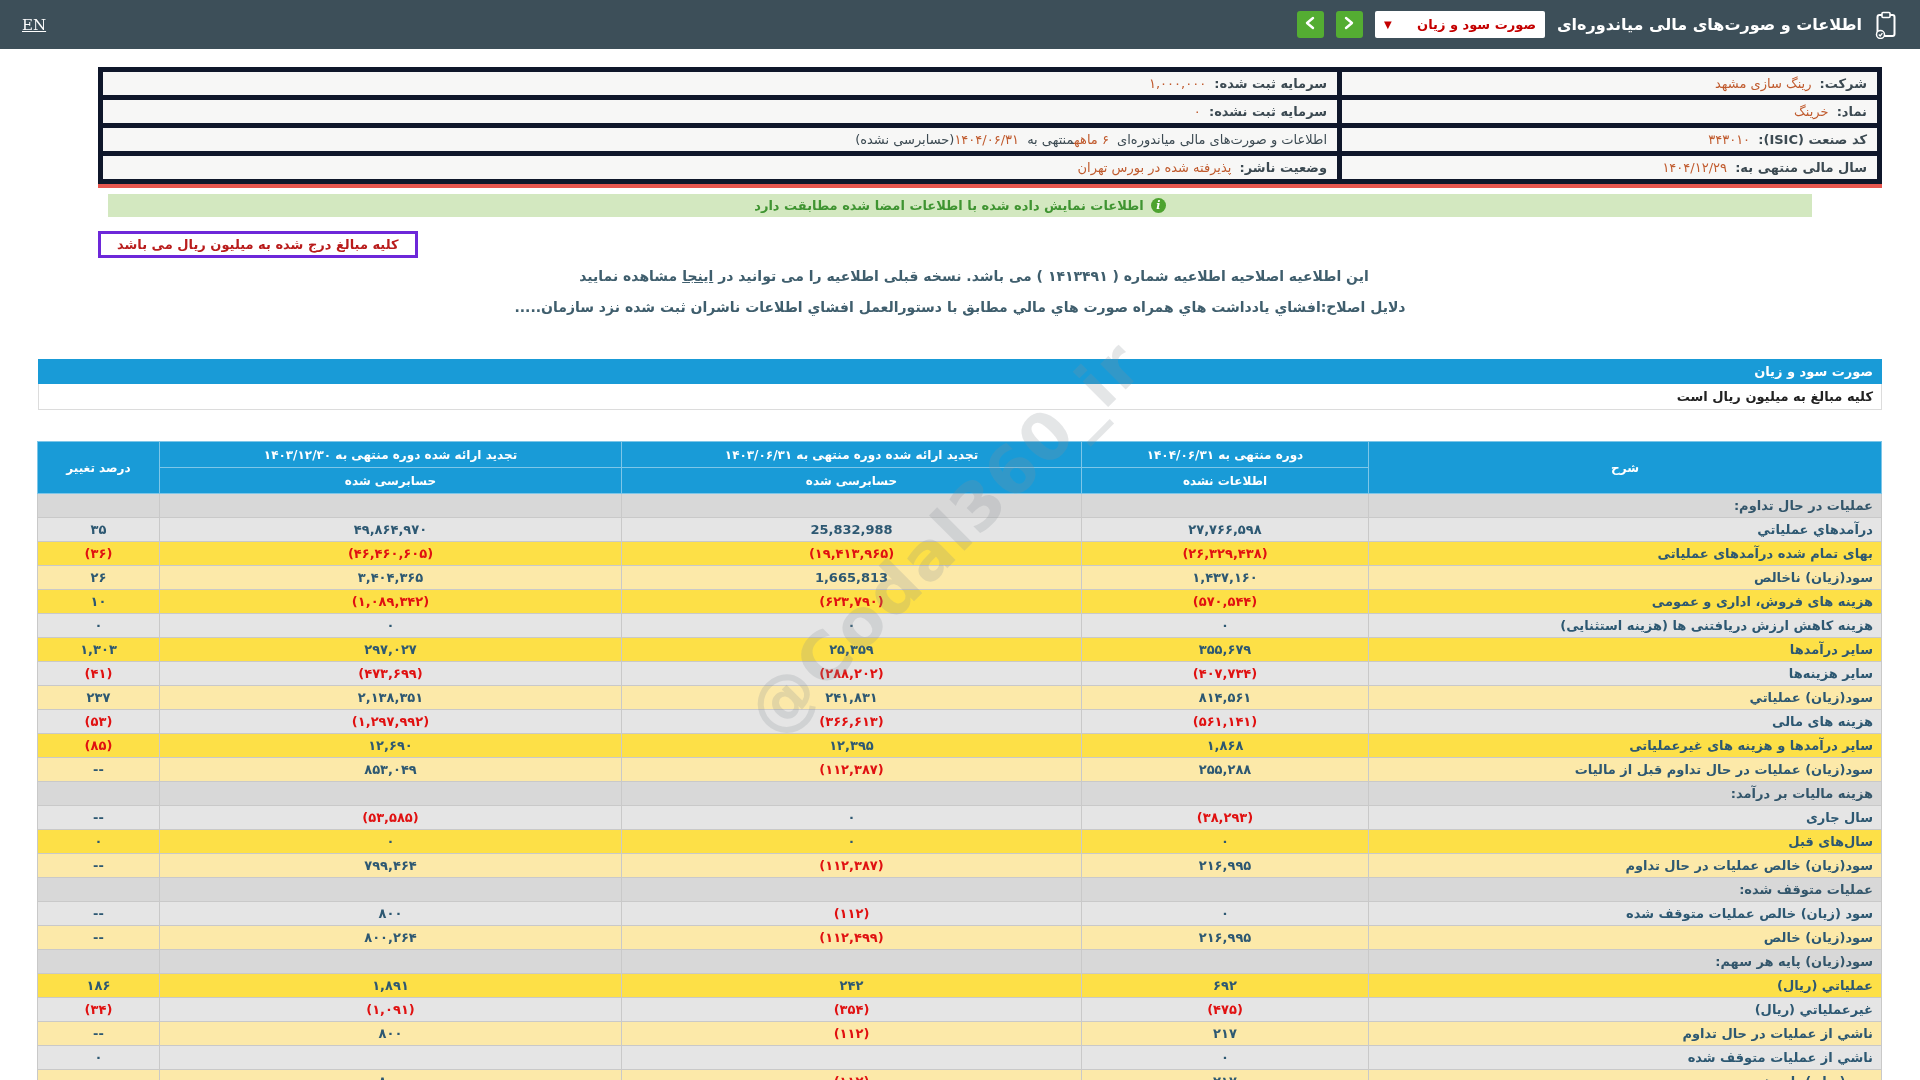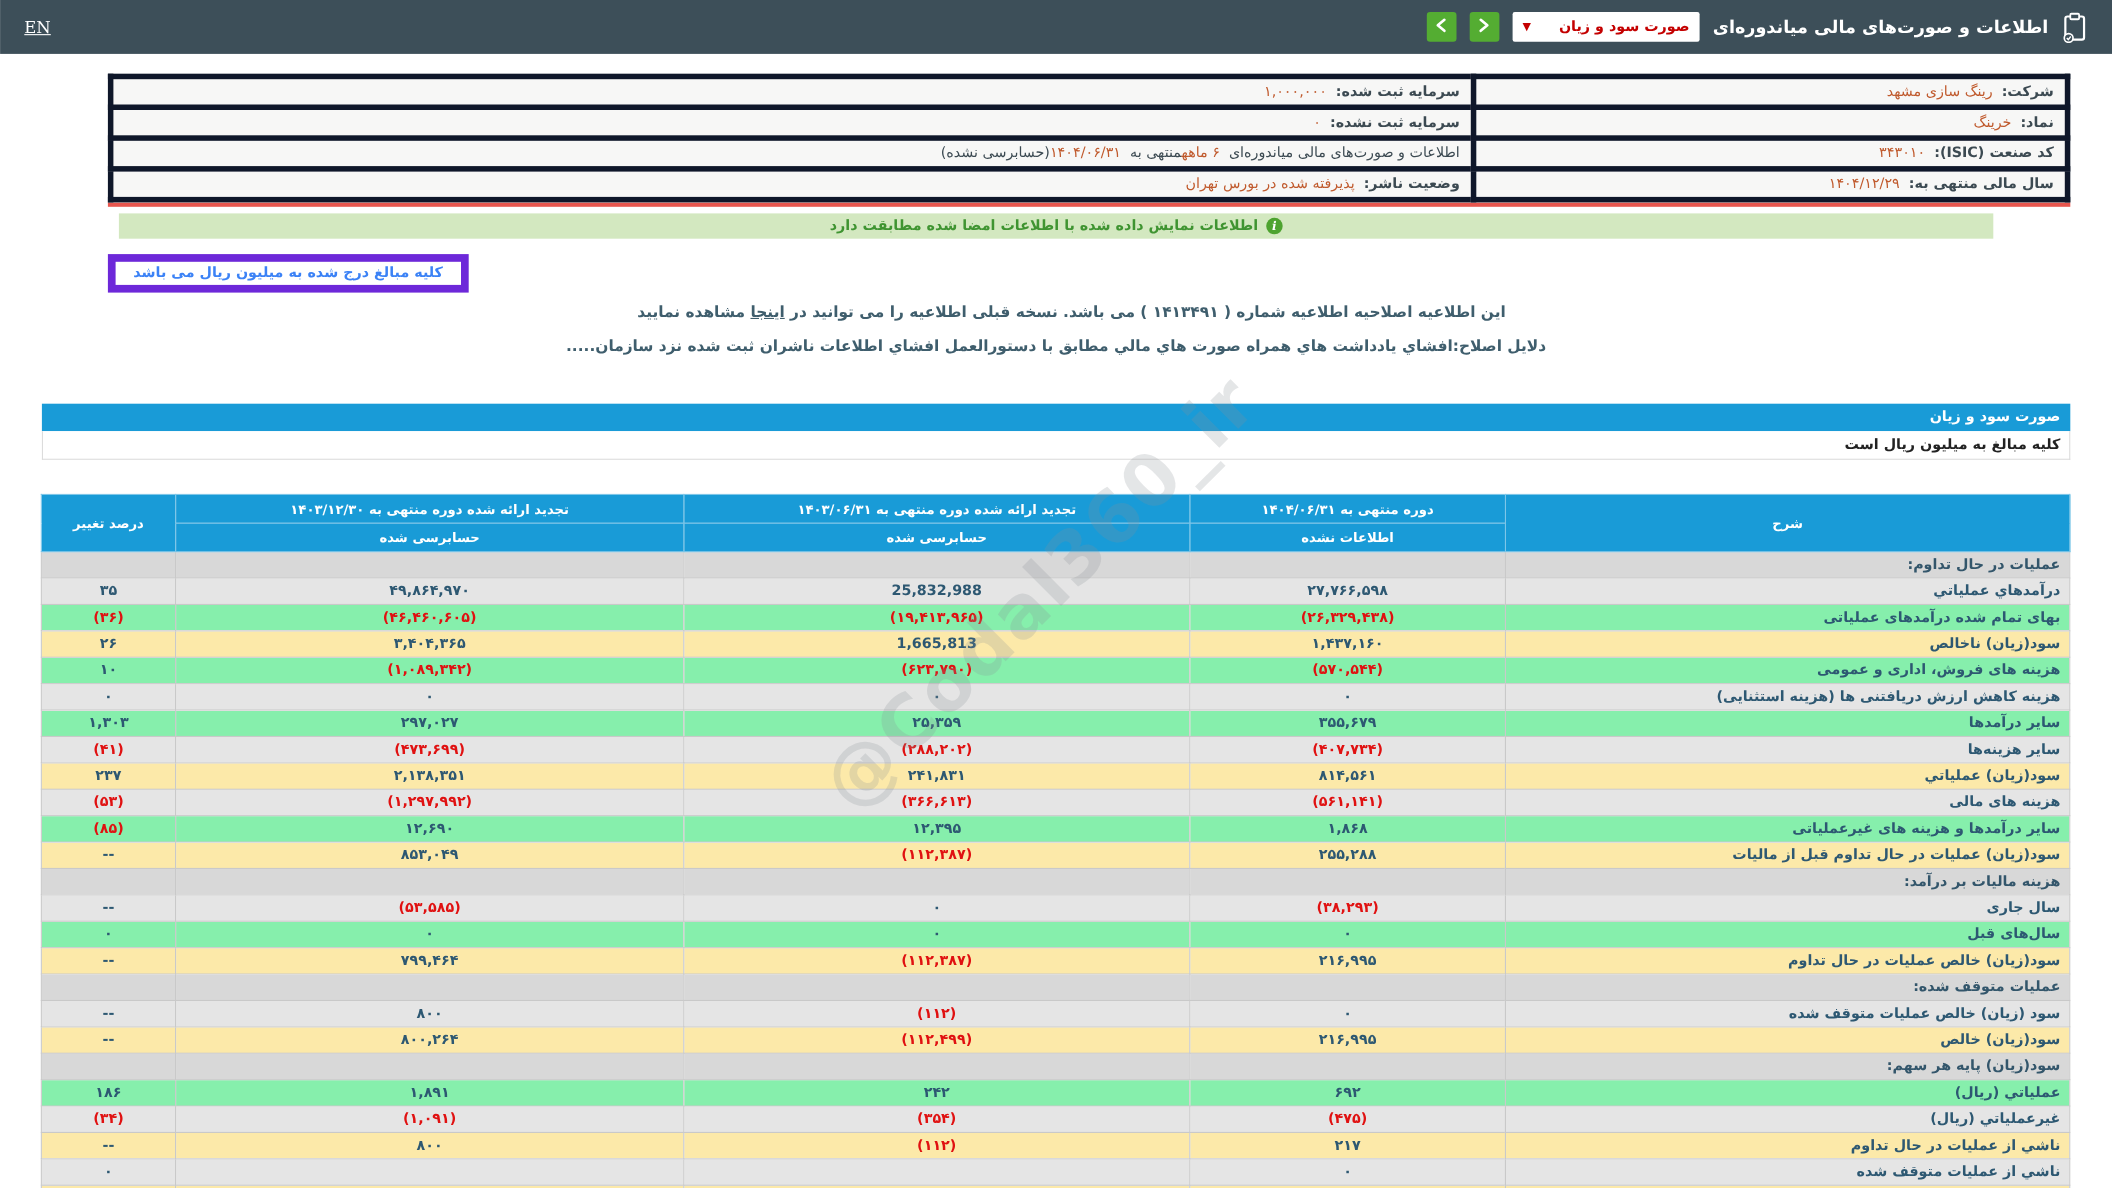--- a/index.html
+++ b/index.html
@@ -27,41 +27,41 @@
   .info-table .cell-r{width:515px;}
   .i-label{color:#3c4a52;font-weight:bold;}
   .i-value{color:#c05a2d;padding-right:4px;}
   .i-plain{color:#3c4a52;}
   
   .match-bar{width:1704px;margin:6px auto 0;background:#d3e8c0;height:23px;display:flex;
     align-items:center;justify-content:center;gap:7px;color:#3f9431;font-weight:bold;font-size:13px;}
   .info-circle{width:15px;height:15px;border-radius:50%;background:#4da32f;color:#fff;
     font-size:11px;font-weight:bold;font-style:italic;display:flex;align-items:center;justify-content:center;
     font-family:"DejaVu Serif",serif;flex:0 0 auto;}
-  .units-box{width:max-content;margin:14px auto 0 98px;border:7px solid #6d28d9;background:#fff;
-    padding:3px 16px;font-size:13px;font-weight:bold;color:#3b82f6;}
+  .units-box{width:max-content;margin:14px auto 0 98px;border:3px solid #6d28d9;background:#fff;
+    padding:3px 16px;font-size:13px;font-weight:bold;color:#b91c1c;}
   .amend{text-align:center;color:#3f5e6d;font-weight:bold;font-size:14px;}
   .amend1{margin-top:10px;padding-left:28px;}
   .amend2{margin-top:15px;}
   .amend .lnk{text-decoration:underline;cursor:pointer;}
   
   .section-bar{margin:44px 38px 0;background:#199bd7;color:#fff;font-weight:bold;font-size:13px;
     height:25px;line-height:25px;padding:0 9px;}
   .units-line{margin:0 38px;border:1px solid #dcdcdc;border-top:none;height:25px;line-height:25px;
     padding:0 8px;font-weight:bold;font-size:13px;color:#222;background:#fff;}
   
   .main-table{margin:31px 38px 0;width:1844px;border-collapse:collapse;table-layout:fixed;}
   .main-table th{background:#199bd7;color:#fff;font-weight:bold;font-size:12px;height:25px;
     border:1px solid #7ec6e8;text-align:center;padding:0 6px;}
   .main-table td{height:23px;border:1px solid #c9c9c9;font-size:13px;font-weight:bold;padding:0 8px;overflow:hidden;}
   .c-label{color:#2d5872;text-align:right;}
   .c-num{text-align:center;direction:ltr;color:#2d5872;}
   .neg{color:#e01111;}
   tr.bg-blue td{background:#e5e5e5;}
-  tr.bg-white td{background:#86efac;}
+  tr.bg-white td{background:#fde047;}
   tr.bg-yellow td{background:#fce9a9;}
   tr.bg-section td{background:#d8d8d8;color:#33566b;}
   
   .watermark{position:absolute;left:620px;top:500px;width:650px;text-align:center;
     transform:rotate(-45deg);font-size:66px;font-weight:bold;letter-spacing:2px;
     color:#8a9096;opacity:.22;direction:ltr;pointer-events:none;z-index:5;}
 </style>
 </head>
 <body>
 

